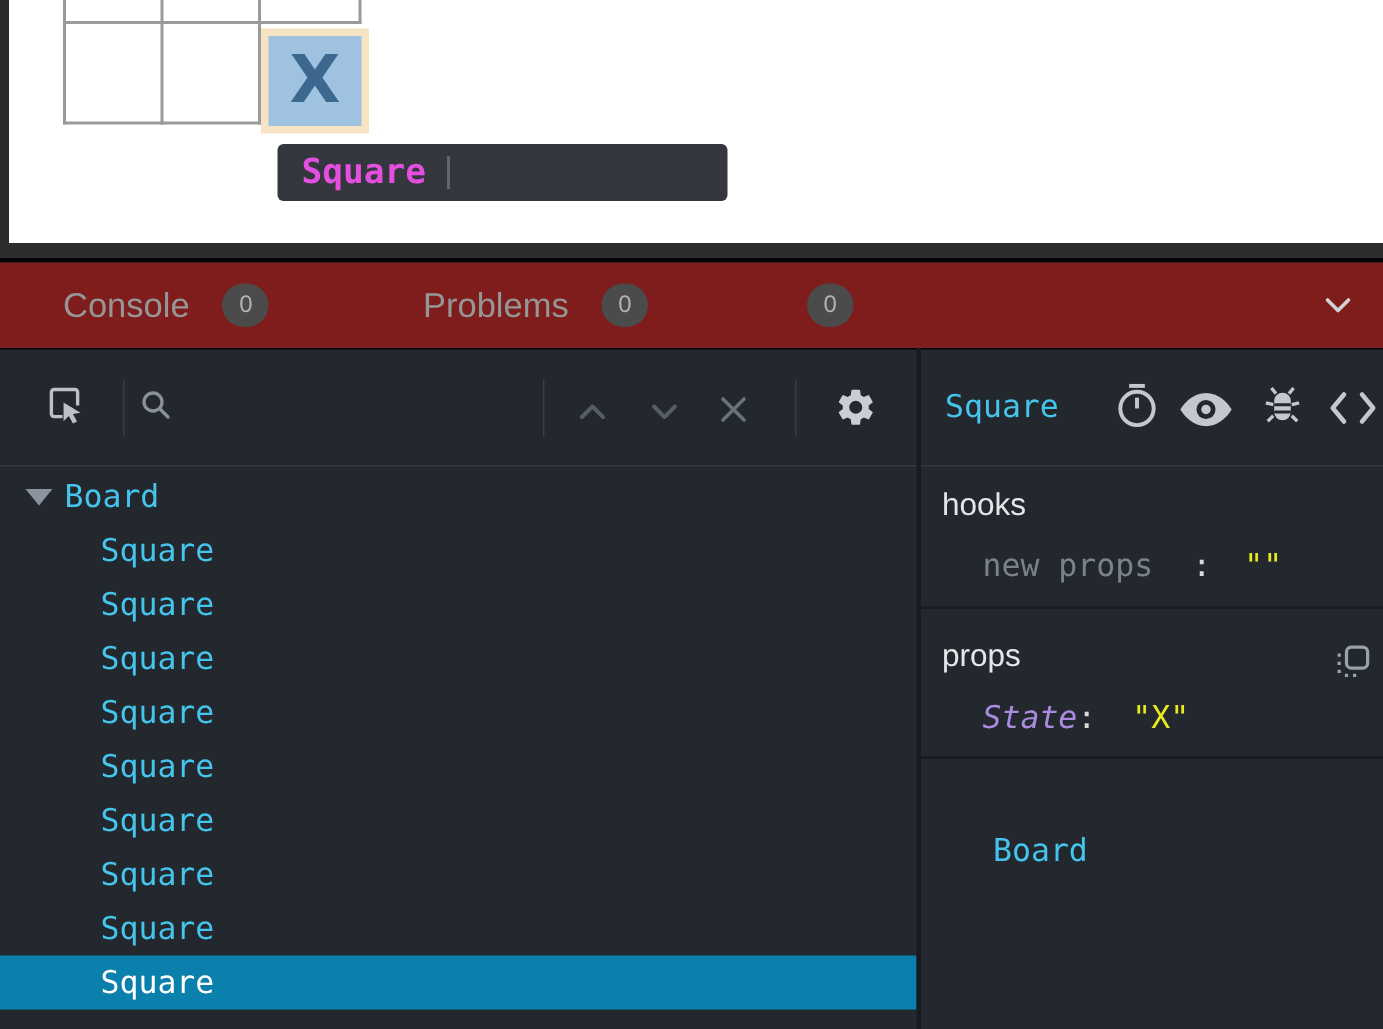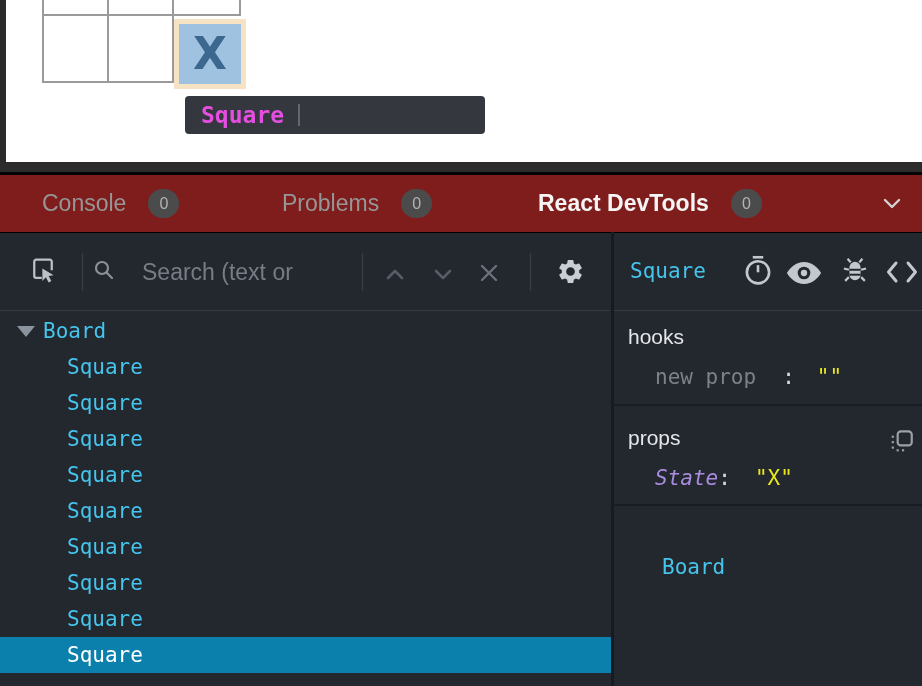--- a/index.html
+++ b/index.html
@@ -112,21 +112,20 @@
   <div class="abs tabbar">
     <div class="tab tab-console">
       <span class="tab-label">Console</span>
       <span class="badge">0</span>
     </div>
     <div class="tab tab-problems">
       <span class="tab-label">Problems</span>
       <span class="badge">0</span>
     </div>
     <div class="tab tab-react active">
-      <span class="tab-label">React DevTools</span>
       <span class="badge">0</span>
     </div>
     <div class="abs icon-btn tab-chevron">
       <svg width="24" height="16" viewBox="0 0 24 16">
           <polyline points="5,4 12,11 19,4" fill="none" stroke="#d2d2d2" stroke-width="2.4" stroke-linecap="round" stroke-linejoin="round"></polyline>
         </svg>
     </div>
   </div>
 
   <div class="abs devtools"></div>
@@ -137,21 +136,20 @@
       <path d="M11.5 11.5 l9 5.4 -4 .7 2.2 4 -2.2 1.1 -2.2 -4.1 -2.8 2.9 z" fill="#bcc1c8" stroke="none"></path>
     </svg>
   </div>
   <div class="abs tb-div" style="left:82px;"></div>
   <div class="abs icon-btn" style="left:92px;top:256px;width:24px;height:28px;">
     <svg width="24" height="24" viewBox="0 0 24 24" fill="none" stroke="#8a9199" stroke-width="2.2">
       <circle cx="10" cy="10" r="6"></circle>
         <line x1="14.5" y1="14.5" x2="20" y2="20" stroke-linecap="round"></line>
     </svg>
   </div>
-  <input class="abs search-input" value="" placeholder="Search (text or" style="">
   <div class="abs tb-div" style="left:362px;"></div>
   <div class="abs icon-btn" style="left:383px;top:266px;">
     <svg width="24" height="16" viewBox="0 0 24 16">
         <polyline points="5,12 12,5 19,12" fill="none" stroke="#565d67" stroke-width="2.6" stroke-linecap="round" stroke-linejoin="round"></polyline>
       </svg>
   </div>
   <div class="abs icon-btn" style="left:431px;top:266px;">
     <svg width="24" height="16" viewBox="0 0 24 16">
         <polyline points="5,5 12,12 19,5" fill="none" stroke="#565d67" stroke-width="2.6" stroke-linecap="round" stroke-linejoin="round"></polyline>
       </svg>
@@ -236,21 +234,21 @@
     <div class="trow child">
         <span>Square</span>
       </div>
     <div class="trow child selected">
         <span>Square</span>
       </div>
   </div>
 
   <span class="abs section-title" style="left:628px;top:325px;">hooks</span>
   <div class="abs mono" style="left:655px;top:365px;">
-    <span class="lbl-gray">new prop</span><span class="sep" style="margin-left:26px;">:</span><span class="val-yellow" style="margin-left:22px;">""</span>
+    <span class="lbl-gray">new props</span><span class="sep" style="margin-left:26px;">:</span><span class="val-yellow" style="margin-left:22px;">""</span>
   </div>
   <div class="abs hline" style="top:404px;"></div>
 
   <span class="abs section-title" style="left:628px;top:426px;">props</span>
   <div class="abs icon-btn" style="left:889px;top:427px;">
     <svg width="26" height="26" viewBox="0 0 24 24" fill="none" stroke="#9aa1a9" stroke-width="2">
       <rect x="8" y="4" width="13" height="13" rx="3"></rect>
       <line x1="3.5" y1="8" x2="3.5" y2="10"></line>
         <line x1="3.5" y1="13" x2="3.5" y2="15"></line>
         <line x1="3.5" y1="18" x2="3.5" y2="20"></line>

